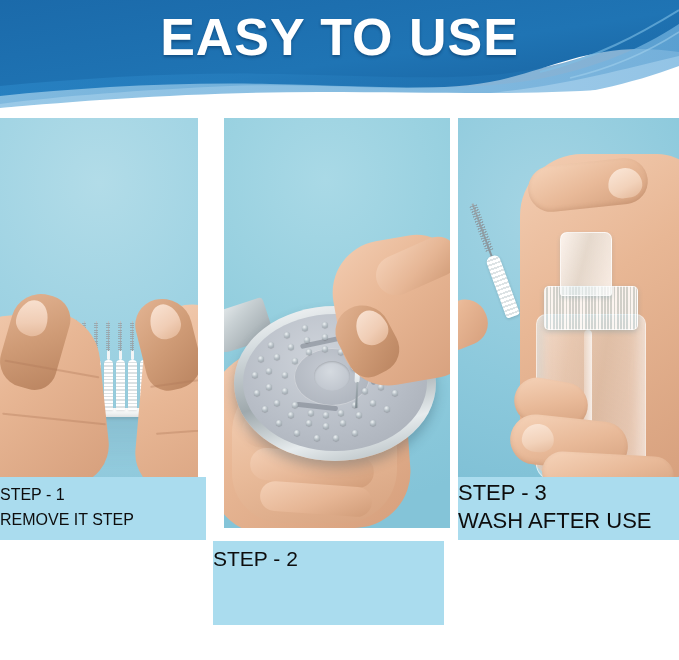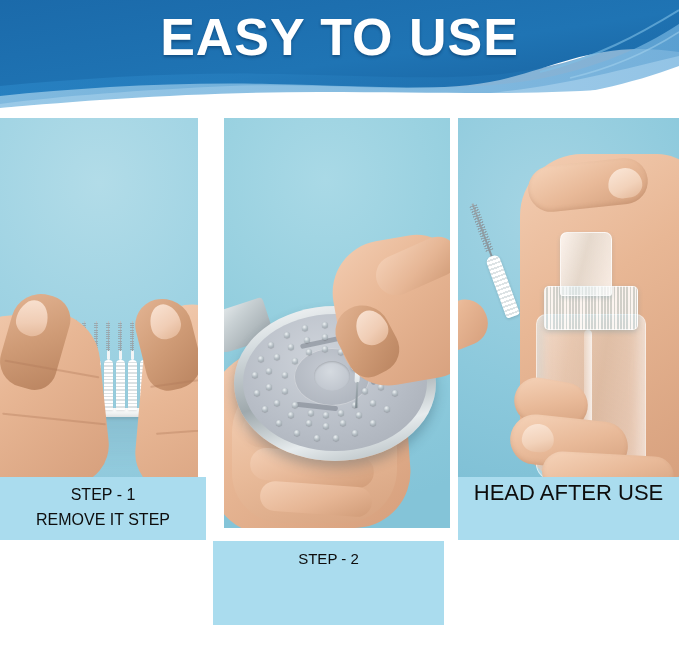--- a/index.html
+++ b/index.html
@@ -524,42 +524,41 @@
       repeating-linear-gradient(180deg,
         rgba(140,155,163,0.85) 0px, rgba(140,155,163,0.85) 1.2px,
         rgba(255,255,255,0) 1.2px, rgba(255,255,255,0) 2.6px);
   }
 
   
   .step-box {
     position: absolute;
     background: #aadcee;
     color: #0d0d0d;
-    text-align: center;
     font-family: "Liberation Sans", sans-serif;
     box-sizing: border-box;
   }
   #step-box-1 {
     left: 0px;
     top: 477px;
     width: 206px;
     height: 63px;
     padding-top: 6px;
   }
   #step-box-1 .step-head { font-size: 16px; line-height: 24px; }
   #step-box-1 .step-desc { font-size: 16px; line-height: 26px; }
 
   #step-box-2 {
     left: 213px;
     top: 541px;
     width: 231px;
     height: 84px;
     padding-top: 6px;
   }
-  #step-box-2 .step-head { font-size: 15px; line-height: 24px; }
+  #step-box-2 .step-head { font-size: 21px; line-height: 24px; }
   #step-box-2 .step-desc { font-size: 15px; line-height: 22px; }
 
   #step-box-3 {
     left: 458px;
     top: 477px;
     width: 221px;
     height: 63px;
     padding-top: 2px;
   }
   #step-box-3 .step-head { font-size: 22px; line-height: 28px; }
@@ -802,16 +801,17 @@
   <div class="step-box" id="step-box-1">
     <span class="step-head">STEP - 1</span>
     <span class="step-desc">REMOVE IT STEP</span>
   </div>
 
   <div class="step-box" id="step-box-2">
     <span class="step-head">STEP - 2</span>
   </div>
 
   <div class="step-box" id="step-box-3">
-    <span class="step-desc">HEAD AFTER USE</span>
+    <span class="step-head">STEP - 3</span>
+    <span class="step-desc">WASH AFTER USE</span>
   </div>
 
 </div>
 
 </body></html>

